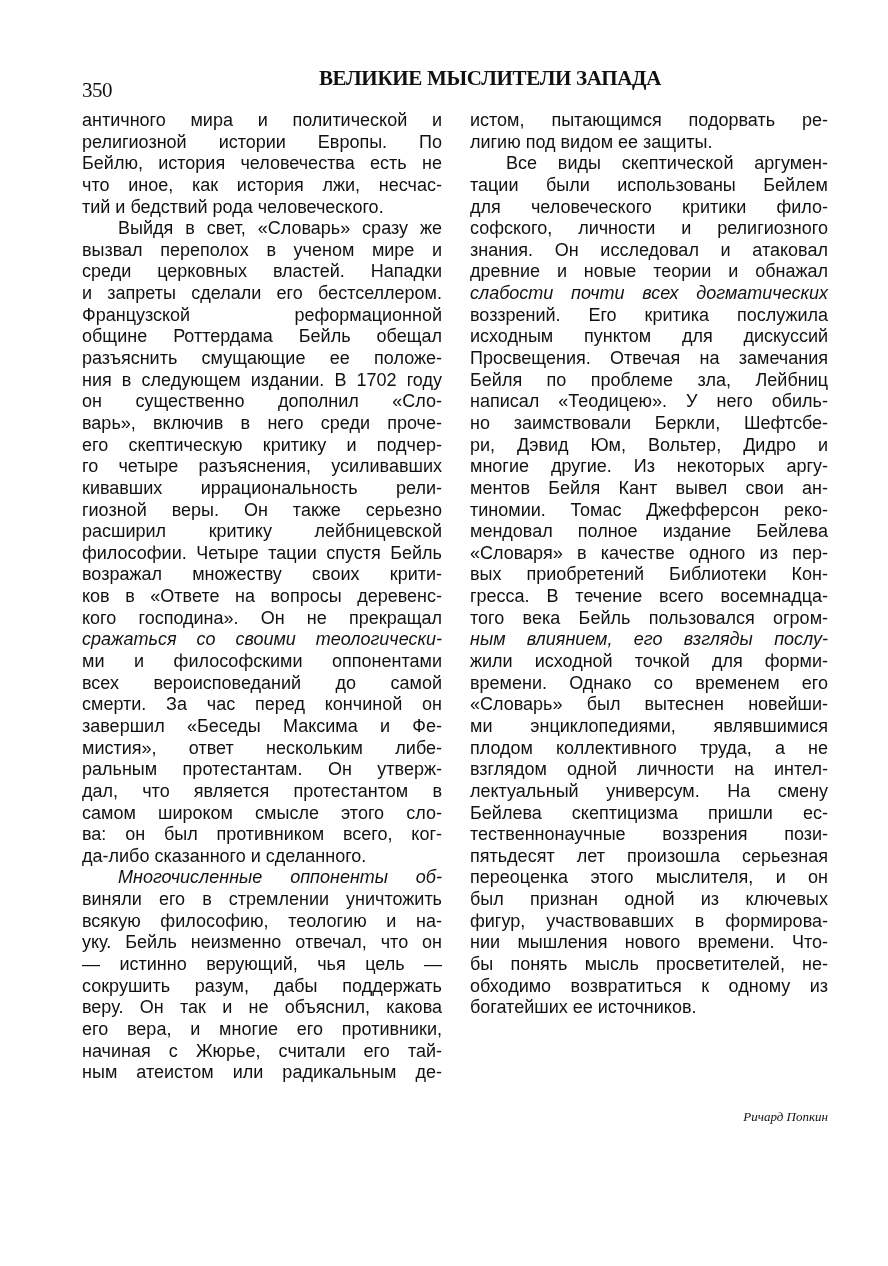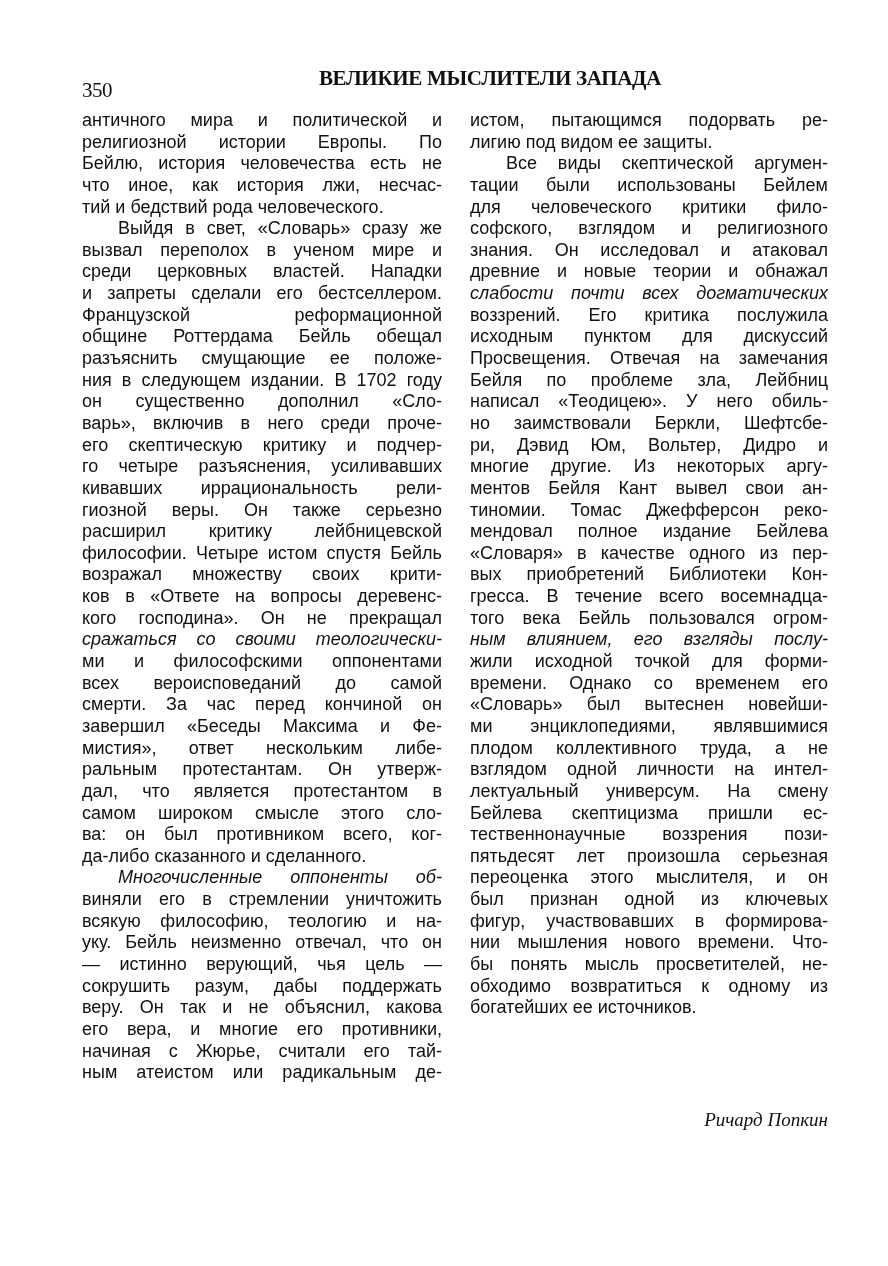--- a/index.html
+++ b/index.html
@@ -20,21 +20,21 @@
     text-align: justify;
   }
   .col-left { left: 82px; }
   .col-right { left: 470px; width: 358px; }
   .line { display: block; white-space: nowrap; text-align-last: justify; text-align: justify; height: 21.65px; overflow: visible; }
   .line.last { text-align-last: left; }
   .line.indent { padding-left: 36px; }
   .it { font-style: italic; }
   .signature {
     position: absolute; top: 1109px; right: 60px;
-    font-family: "Liberation Serif", serif; font-style: italic; font-size: 19px;
+    font-family: "Liberation Serif", serif; font-style: italic; font-size: 13px;
   }
 </style>
 </head>
 <body>
 
 <div class="page">
   <div class="running-head">
     <span class="page-number">350</span>
     <span class="book-title">ВЕЛИКИЕ МЫСЛИТЕЛИ ЗАПАДА</span>
   </div>
@@ -53,21 +53,21 @@
     <span class="line">общине Роттердама Бейль обещал</span>
     <span class="line">разъяснить смущающие ее положе-</span>
     <span class="line">ния в следующем издании. В 1702 году</span>
     <span class="line">он существенно дополнил «Сло-</span>
     <span class="line">варь», включив в него среди проче-</span>
     <span class="line">его скептическую критику и подчер-</span>
     <span class="line">го четыре разъяснения, усиливавших</span>
     <span class="line">кивавших иррациональность рели-</span>
     <span class="line">гиозной веры. Он также серьезно</span>
     <span class="line">расширил критику лейбницевской</span>
-    <span class="line">философии. Четыре истом спустя Бейль</span>
+    <span class="line">философии. Четыре тации спустя Бейль</span>
     <span class="line">возражал множеству своих крити-</span>
     <span class="line">ков в «Ответе на вопросы деревенс-</span>
     <span class="line">кого господина». Он не прекращал</span>
     <span class="line it">сражаться со своими теологически-</span>
     <span class="line">ми и философскими оппонентами</span>
     <span class="line">всех вероисповеданий до самой</span>
     <span class="line">смерти. За час перед кончиной он</span>
     <span class="line">завершил «Беседы Максима и Фе-</span>
     <span class="line">мистия», ответ нескольким либе-</span>
     <span class="line">ральным протестантам. Он утверж-</span>
@@ -86,21 +86,21 @@
     <span class="line">начиная с Жюрье, считали его тай-</span>
     <span class="line">ным атеистом или радикальным де-</span>
   </div>
 
   <div class="column col-right">
     <span class="line">истом, пытающимся подорвать ре-</span>
     <span class="line last">лигию под видом ее защиты.</span>
     <span class="line indent">Все виды скептической аргумен-</span>
     <span class="line">тации были использованы Бейлем</span>
     <span class="line">для человеческого критики фило-</span>
-    <span class="line">софского, взглядом и религиозного</span>
+    <span class="line">софского, личности и религиозного</span>
     <span class="line">знания. Он исследовал и атаковал</span>
     <span class="line">древние и новые теории и обнажал</span>
     <span class="line it">слабости почти всех догматических</span>
     <span class="line">воззрений. Его критика послужила</span>
     <span class="line">исходным пунктом для дискуссий</span>
     <span class="line">Просвещения. Отвечая на замечания</span>
     <span class="line">Бейля по проблеме зла, Лейбниц</span>
     <span class="line">написал «Теодицею». У него обиль-</span>
     <span class="line">но заимствовали Беркли, Шефтсбе-</span>
     <span class="line">ри, Дэвид Юм, Вольтер, Дидро и</span>

